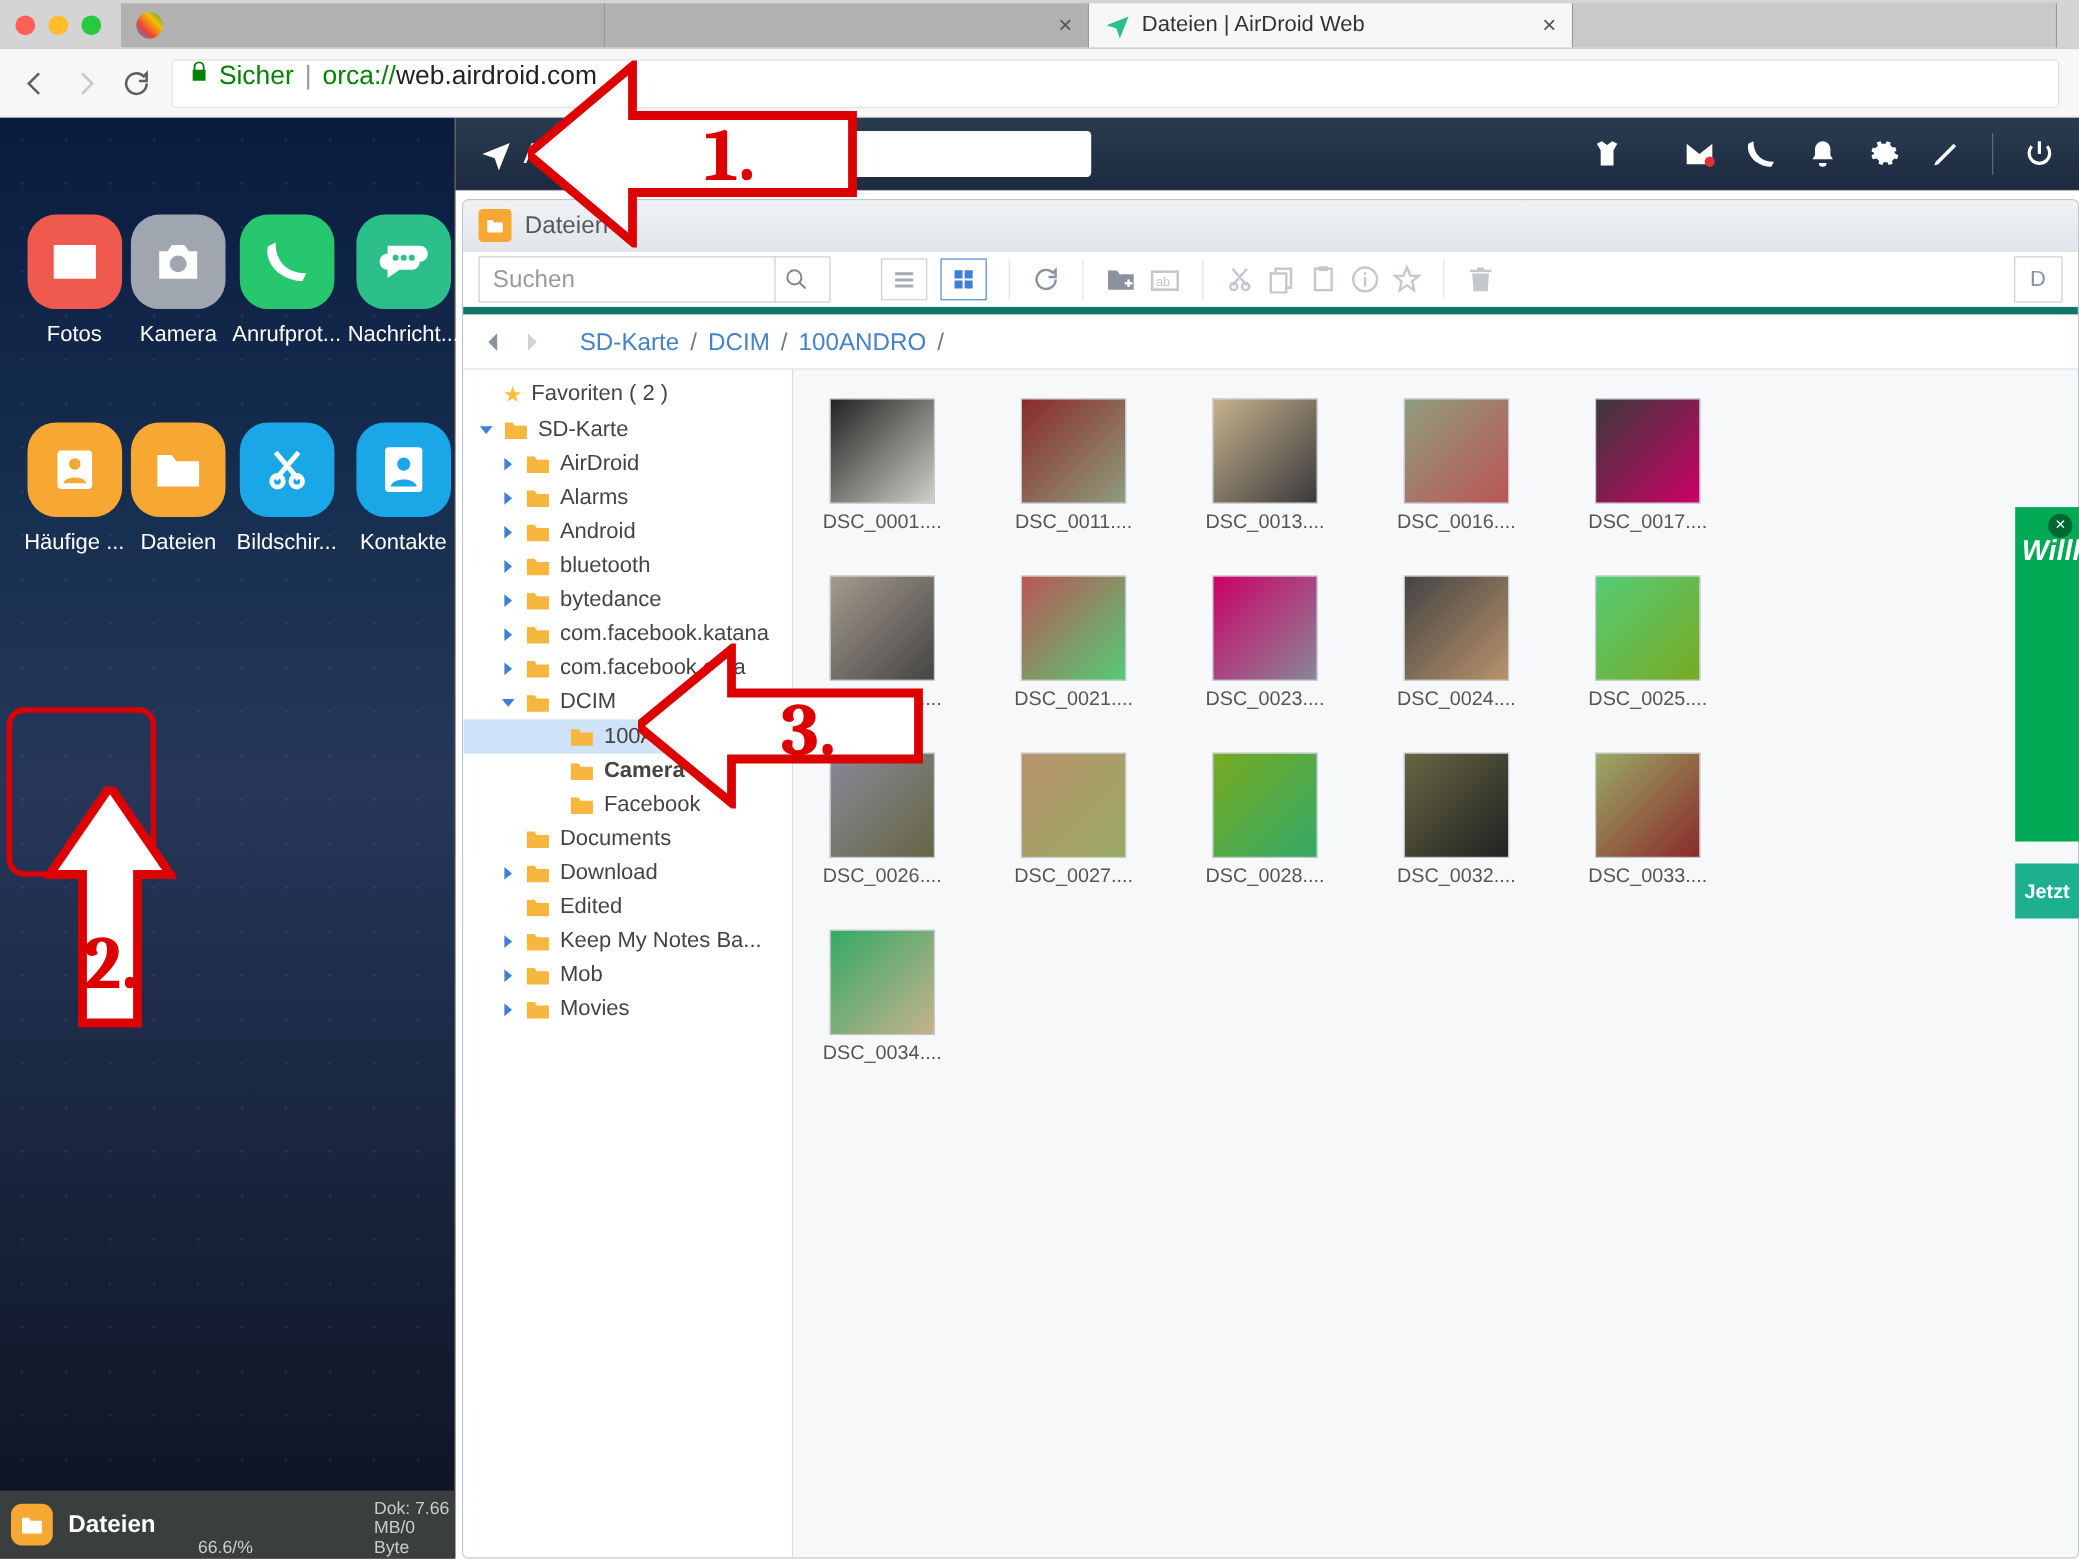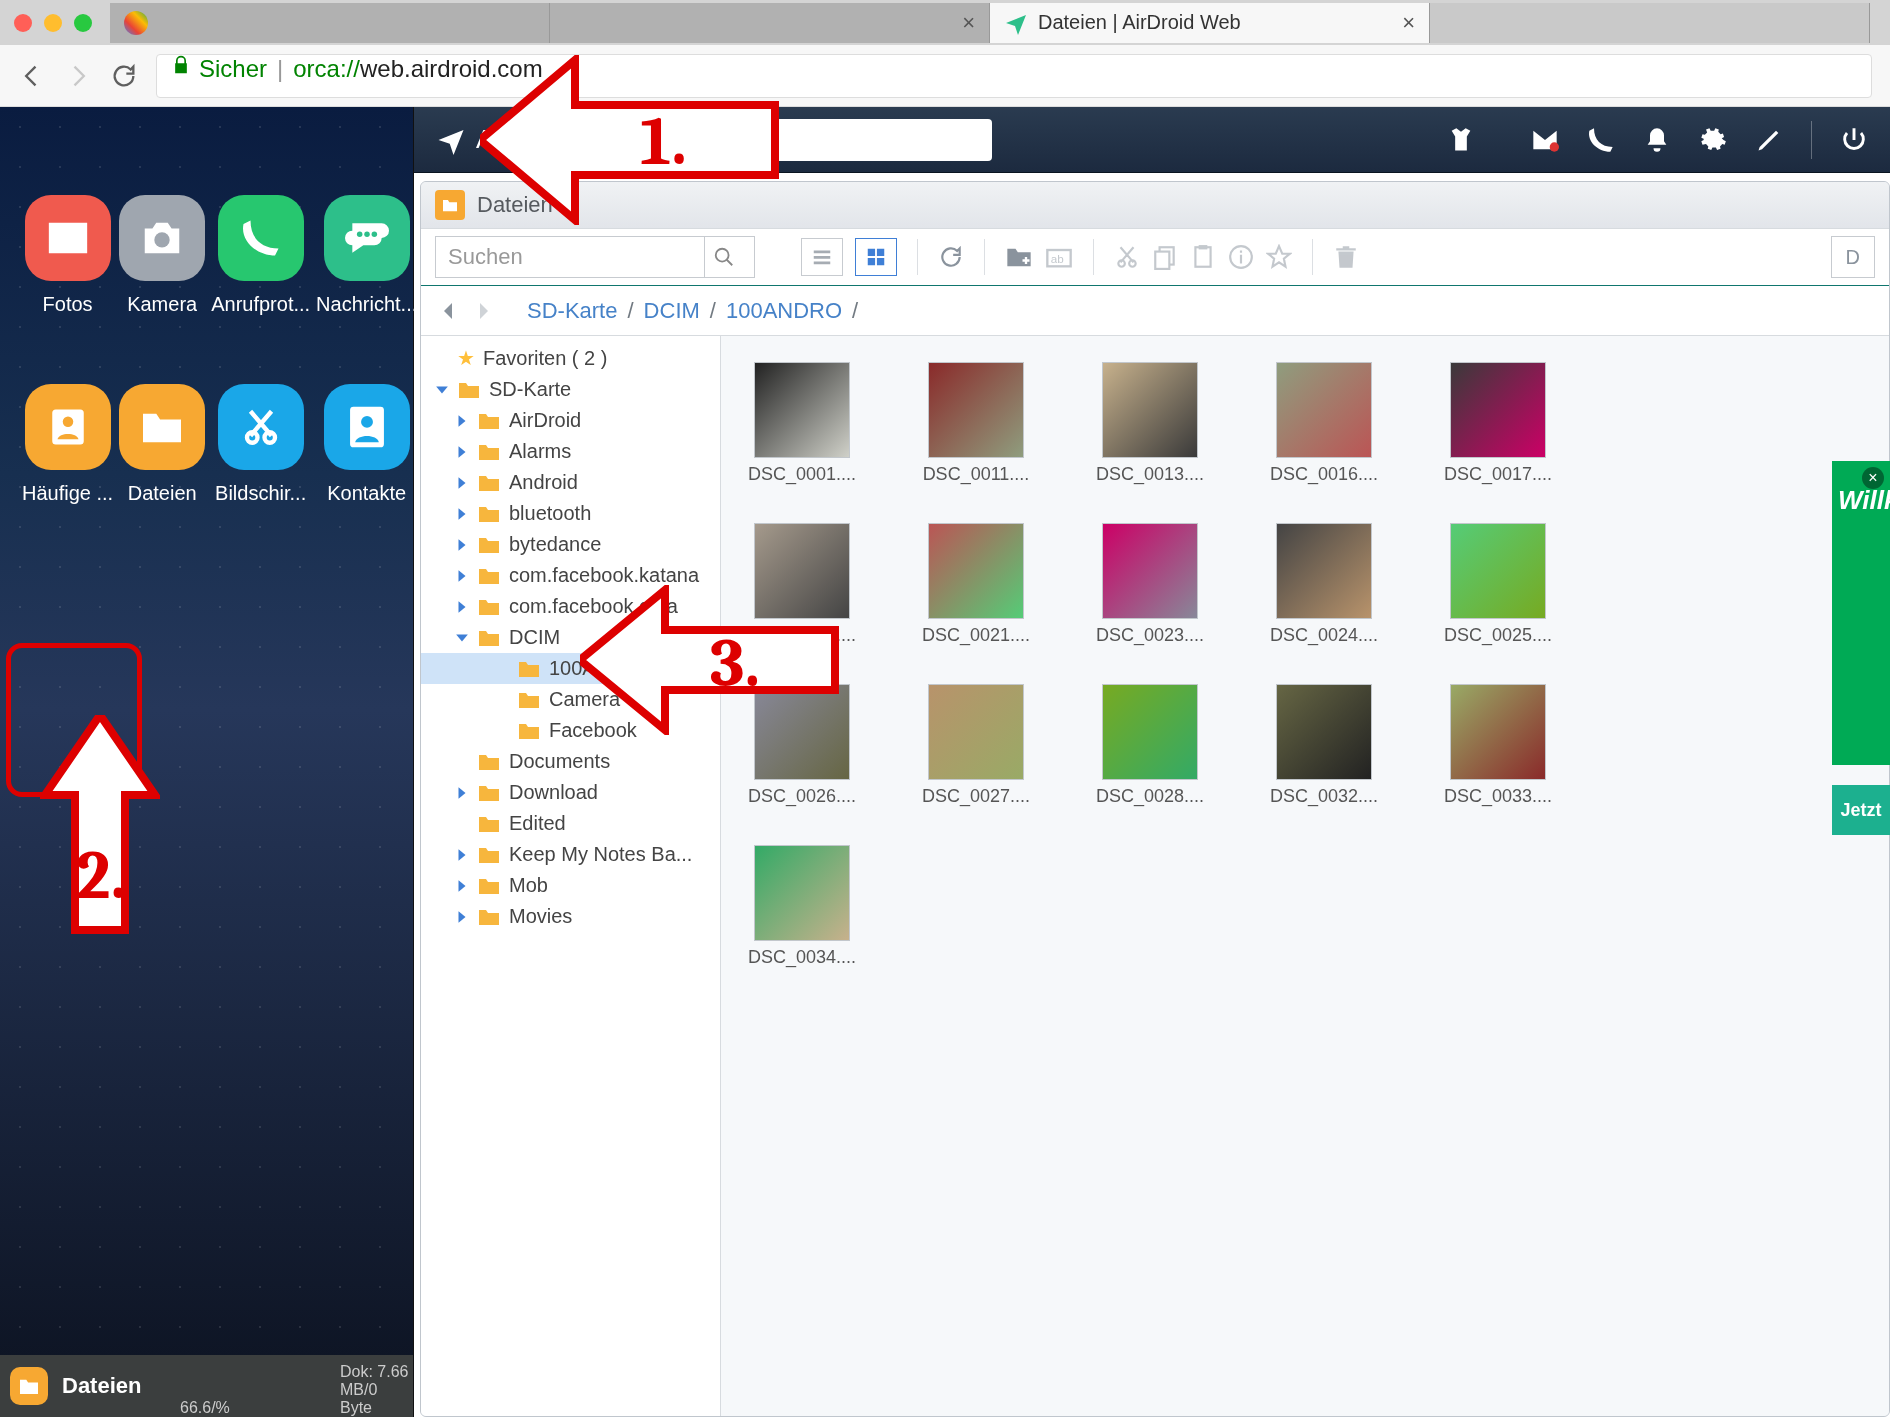--- a/index.html
+++ b/index.html
@@ -114,21 +114,21 @@
   border-radius: 6px; border:1px solid #c0c6cd; overflow:hidden;
   display:flex; flex-direction:column;
 }
 .titlebar { height: 46px; background: linear-gradient(#f0f2f4,#e2e5ea);
   display:flex; align-items:center; padding: 0 14px; gap:12px;
   font-size: 22px; color:#565a5f;}
 .titlebar .ticon { width:30px;height:30px;background:#f7a832;border-radius:4px;
   display:flex;align-items:center;justify-content:center;}
 .toolbar {
   height: 58px; background:#fff; border-top:1px solid #d7dbdf;
-  border-bottom:1px solid #0f766e; display:flex; align-items:center;
+  border-bottom:7px solid #0f766e; display:flex; align-items:center;
   padding: 0 14px; gap: 12px;
 }
 .toolbar-search { width: 320px; height: 42px; border:1px solid #c7cbd0;
   display:flex; align-items:center; padding: 0 12px; font-size:22px; color:#999;}
 .toolbar-search .mag { width:38px; height:42px; border-left:1px solid #c7cbd0;
   display:flex; align-items:center; justify-content:center; margin-left:auto;}
 .tb-btn { width: 42px; height: 38px; border:1px solid #c7cbd0;
   display:flex; align-items:center; justify-content:center; background:#fff;}
 .tb-btn.active { border-color:#3f7fd6; }
 .tb-sep { width:1px; height: 36px; background:#dcdfe3; margin: 0 8px;}
@@ -531,21 +531,21 @@
                 </svg>
                 <span>DCIM</span>
               </div>
               <div class="tree-item sel" style="padding-left: 74px;">
                 <span style="width:14px;display:inline-block"></span>
                 <svg class="fld" viewBox="0 0 24 20">
                   <path fill="#f7b63d" d="M2 3h7l2 3h11v12H2z"></path>
                 </svg>
                 <span>100ANDRO</span>
               </div>
-              <div class="tree-item" style="padding-left: 74px;">
+              <div class="tree-item" style="padding-left: 74px; font-weight: bold;">
                 <span style="width:14px;display:inline-block"></span>
                 <svg class="fld" viewBox="0 0 24 20">
                   <path fill="#f7b63d" d="M2 3h7l2 3h11v12H2z"></path>
                 </svg>
                 <span>Camera</span>
               </div>
               <div class="tree-item" style="padding-left: 74px;">
                 <span style="width:14px;display:inline-block"></span>
                 <svg class="fld" viewBox="0 0 24 20">
                   <path fill="#f7b63d" d="M2 3h7l2 3h11v12H2z"></path>

